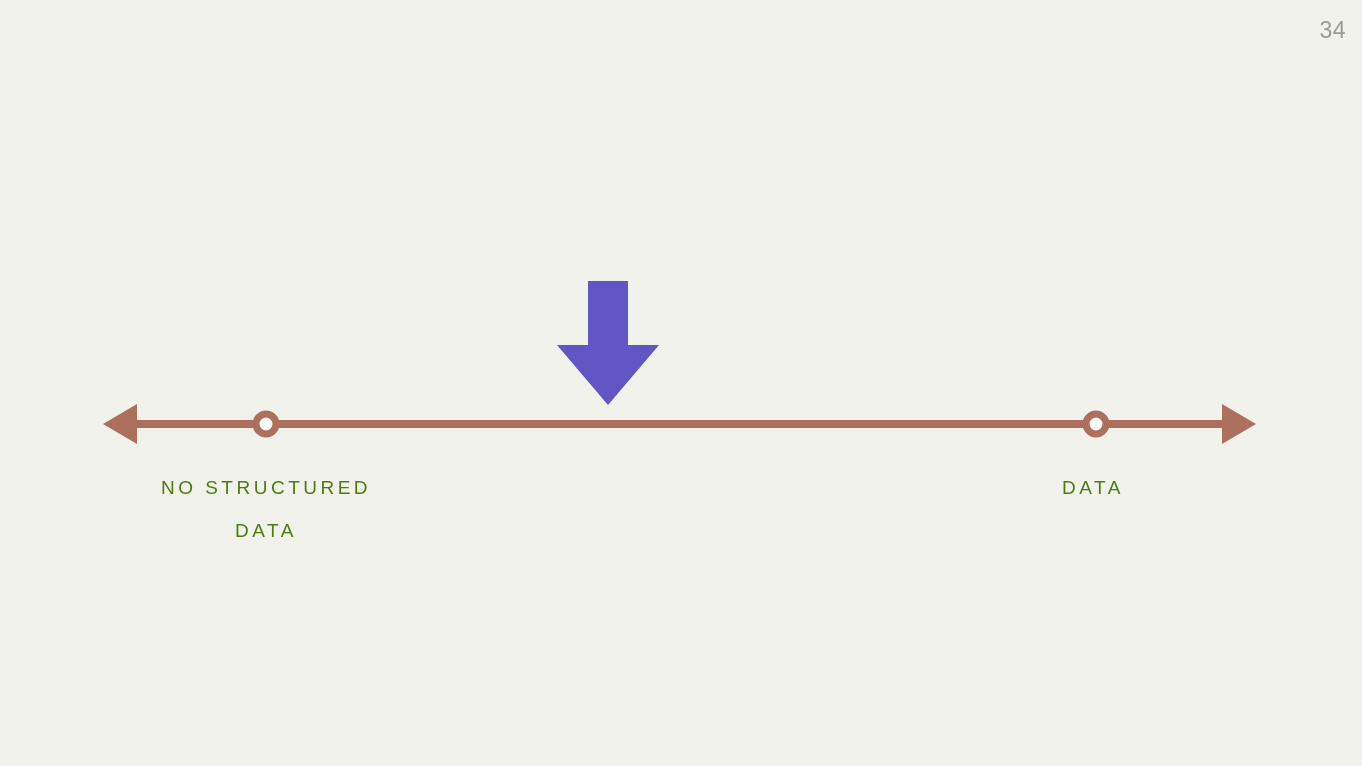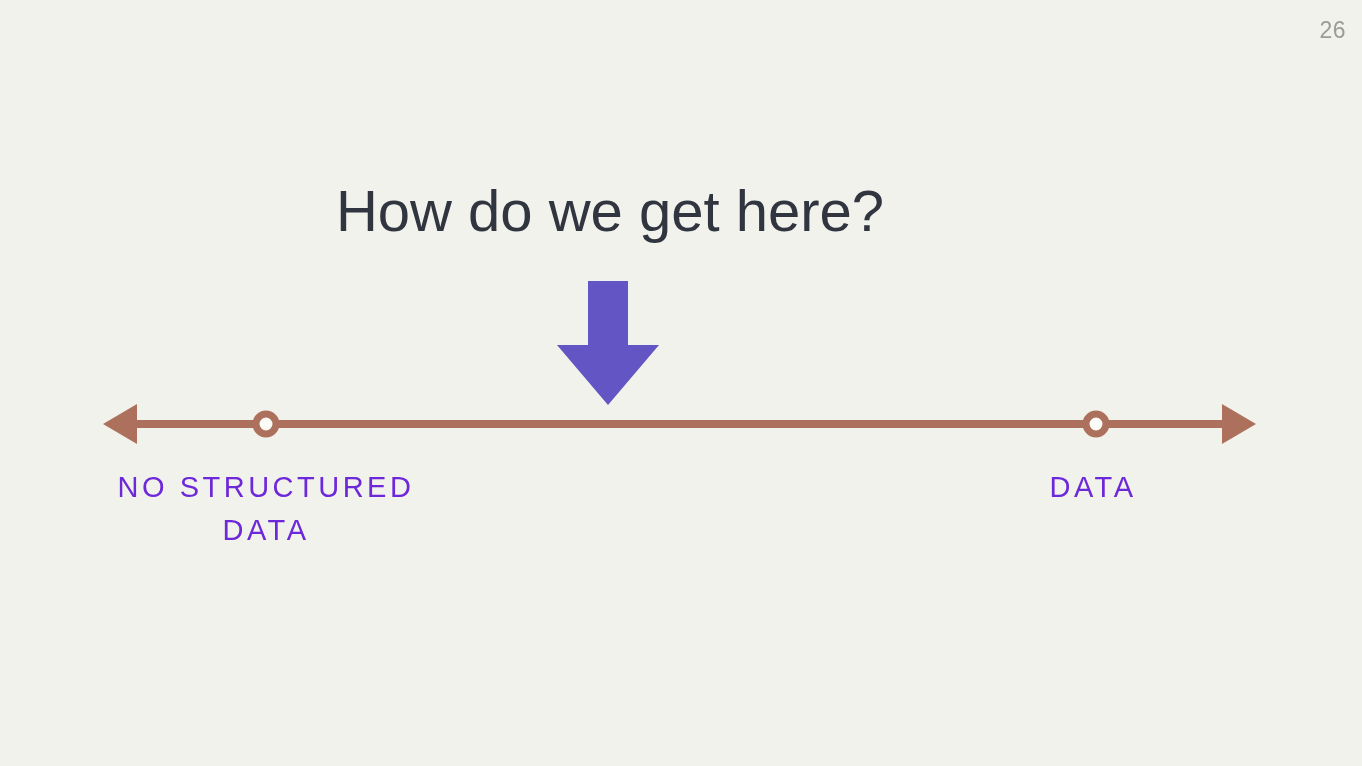--- a/index.html
+++ b/index.html
@@ -52,37 +52,36 @@
     top: 398px;
     width: 1362px;
     height: 52px;
     display: block;
   }
   .axis-label {
     position: absolute;
     top: 466px;
     width: 400px;
     text-align: center;
-    font-size: 29px;
+    font-size: 19px;
     font-weight: 500;
     line-height: 43px;
     letter-spacing: 3.5px;
-    color: #6d28d9;
+    color: #4d7c0f;
   }
   .axis-label.left  { left: 66px;  }   
   .axis-label.right { left: 893px; }   
 </style>
 </head>
 <body>
 
 <div class="slide">
 
-  <div class="page-number">26</div>
+  <div class="page-number">34</div>
 
-  <h1 class="title">How do we get here?</h1>
 
   <svg class="down-arrow" viewBox="0 0 102 124" aria-hidden="true">
     <polygon points="31,0 71,0 71,64 102,64 51,124 0,64 31,64" fill="#6355c4"></polygon>
   </svg>
 
   <svg class="spectrum-axis" viewBox="0 0 1362 52" aria-hidden="true">
     <line x1="130" y1="26" x2="1232" y2="26" stroke-width="8" stroke="#ad705d"></line>
     <polygon points="103,26 137,6 137,46" fill="#ad705d"></polygon>
     <polygon points="1256,26 1222,6 1222,46" fill="#ad705d"></polygon>
     <circle cx="266" cy="26" r="10" stroke-width="7" stroke="#ad705d" fill="#fbfbf7"></circle>

